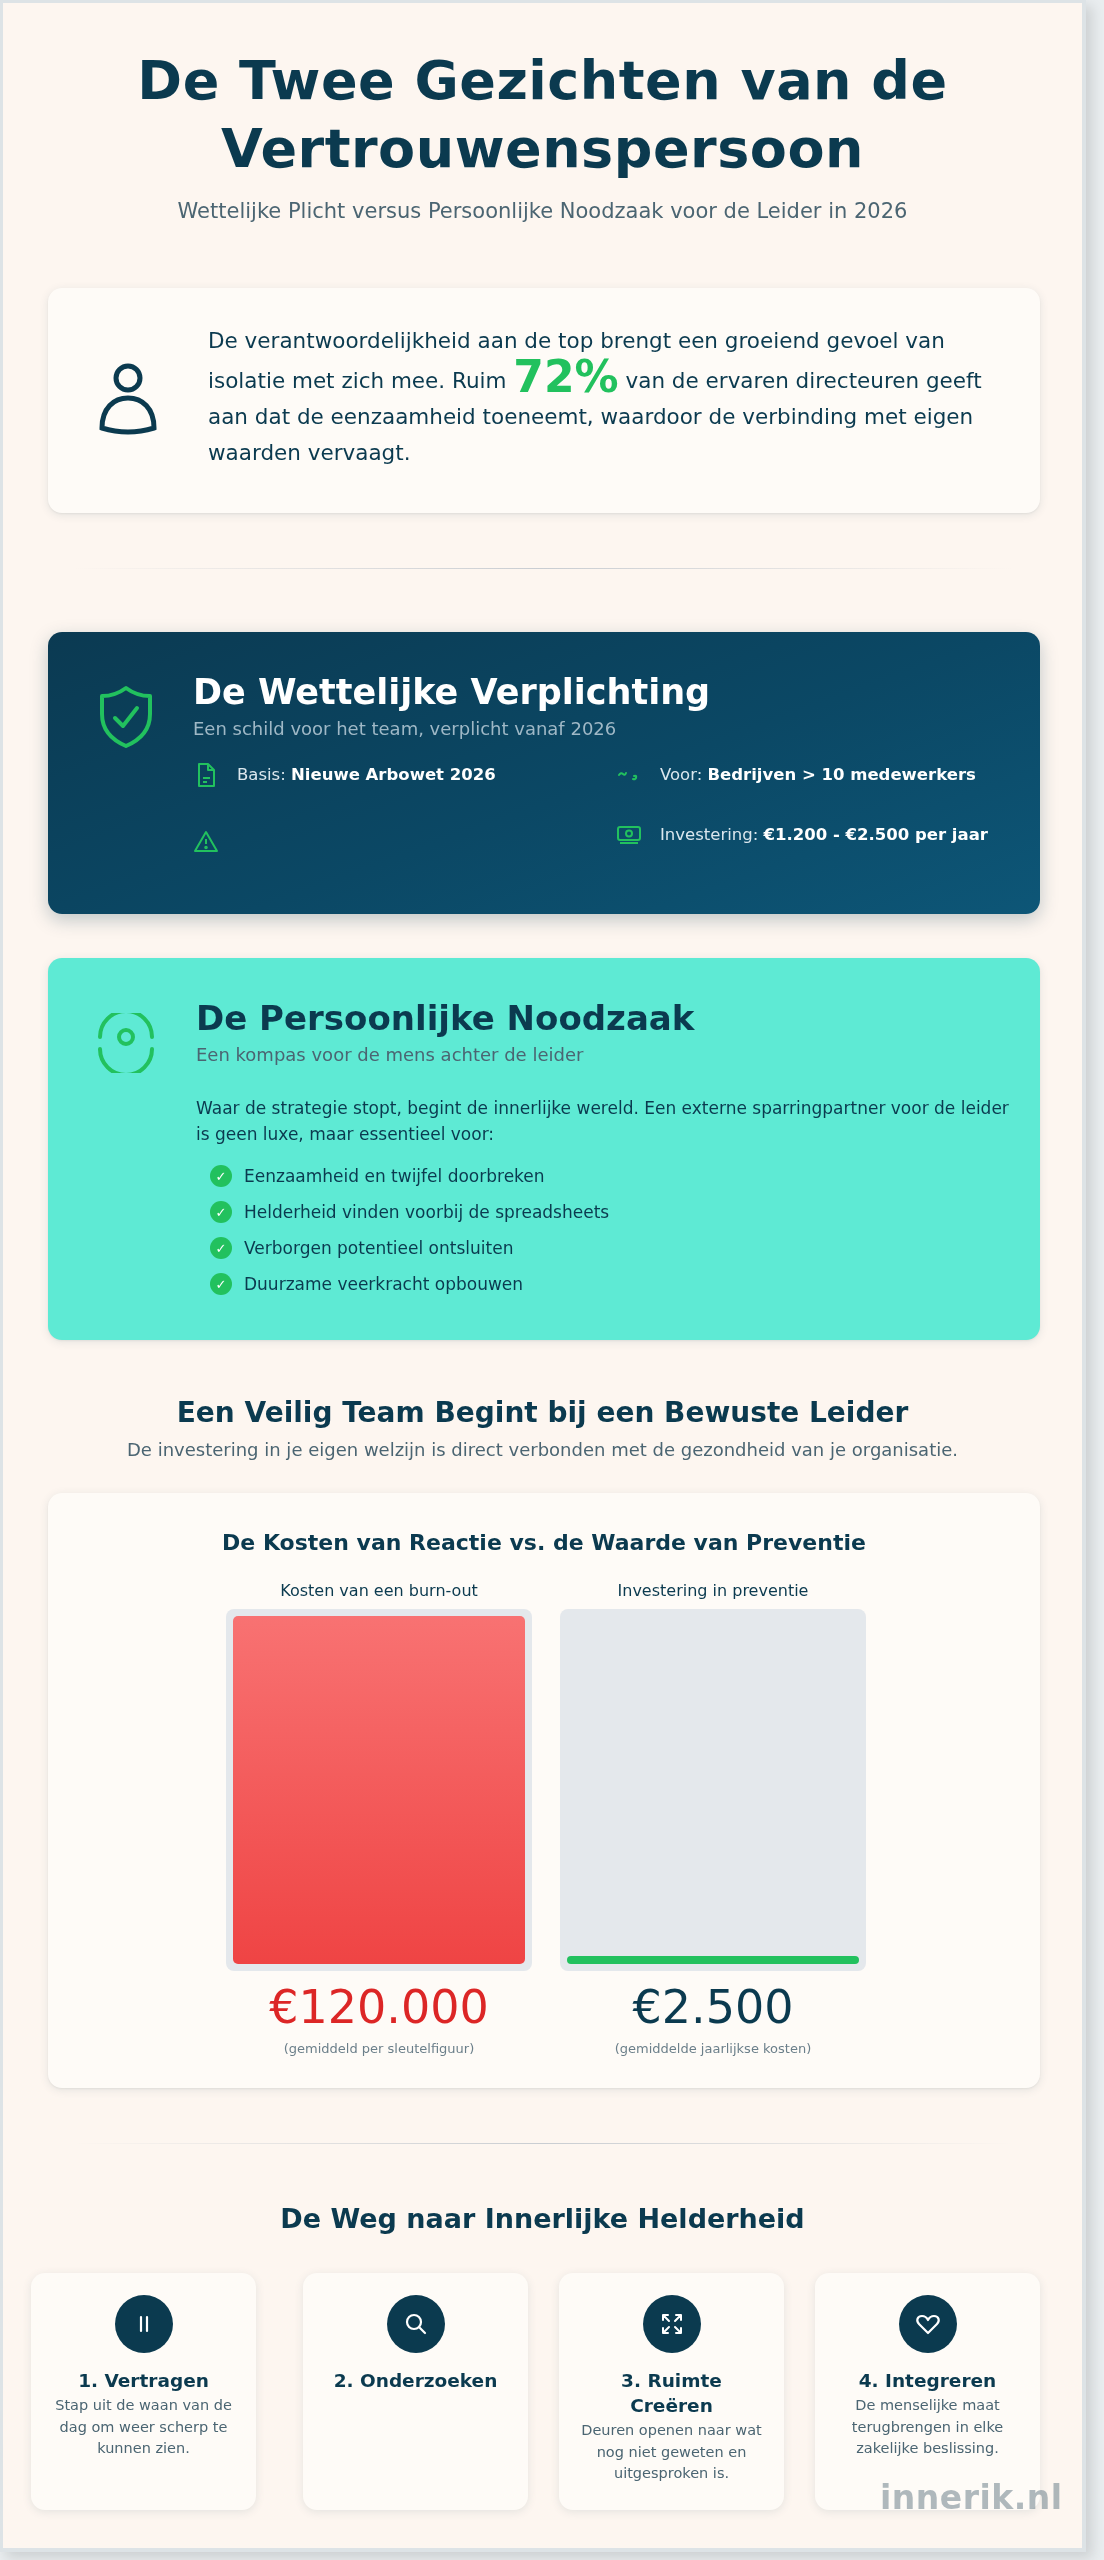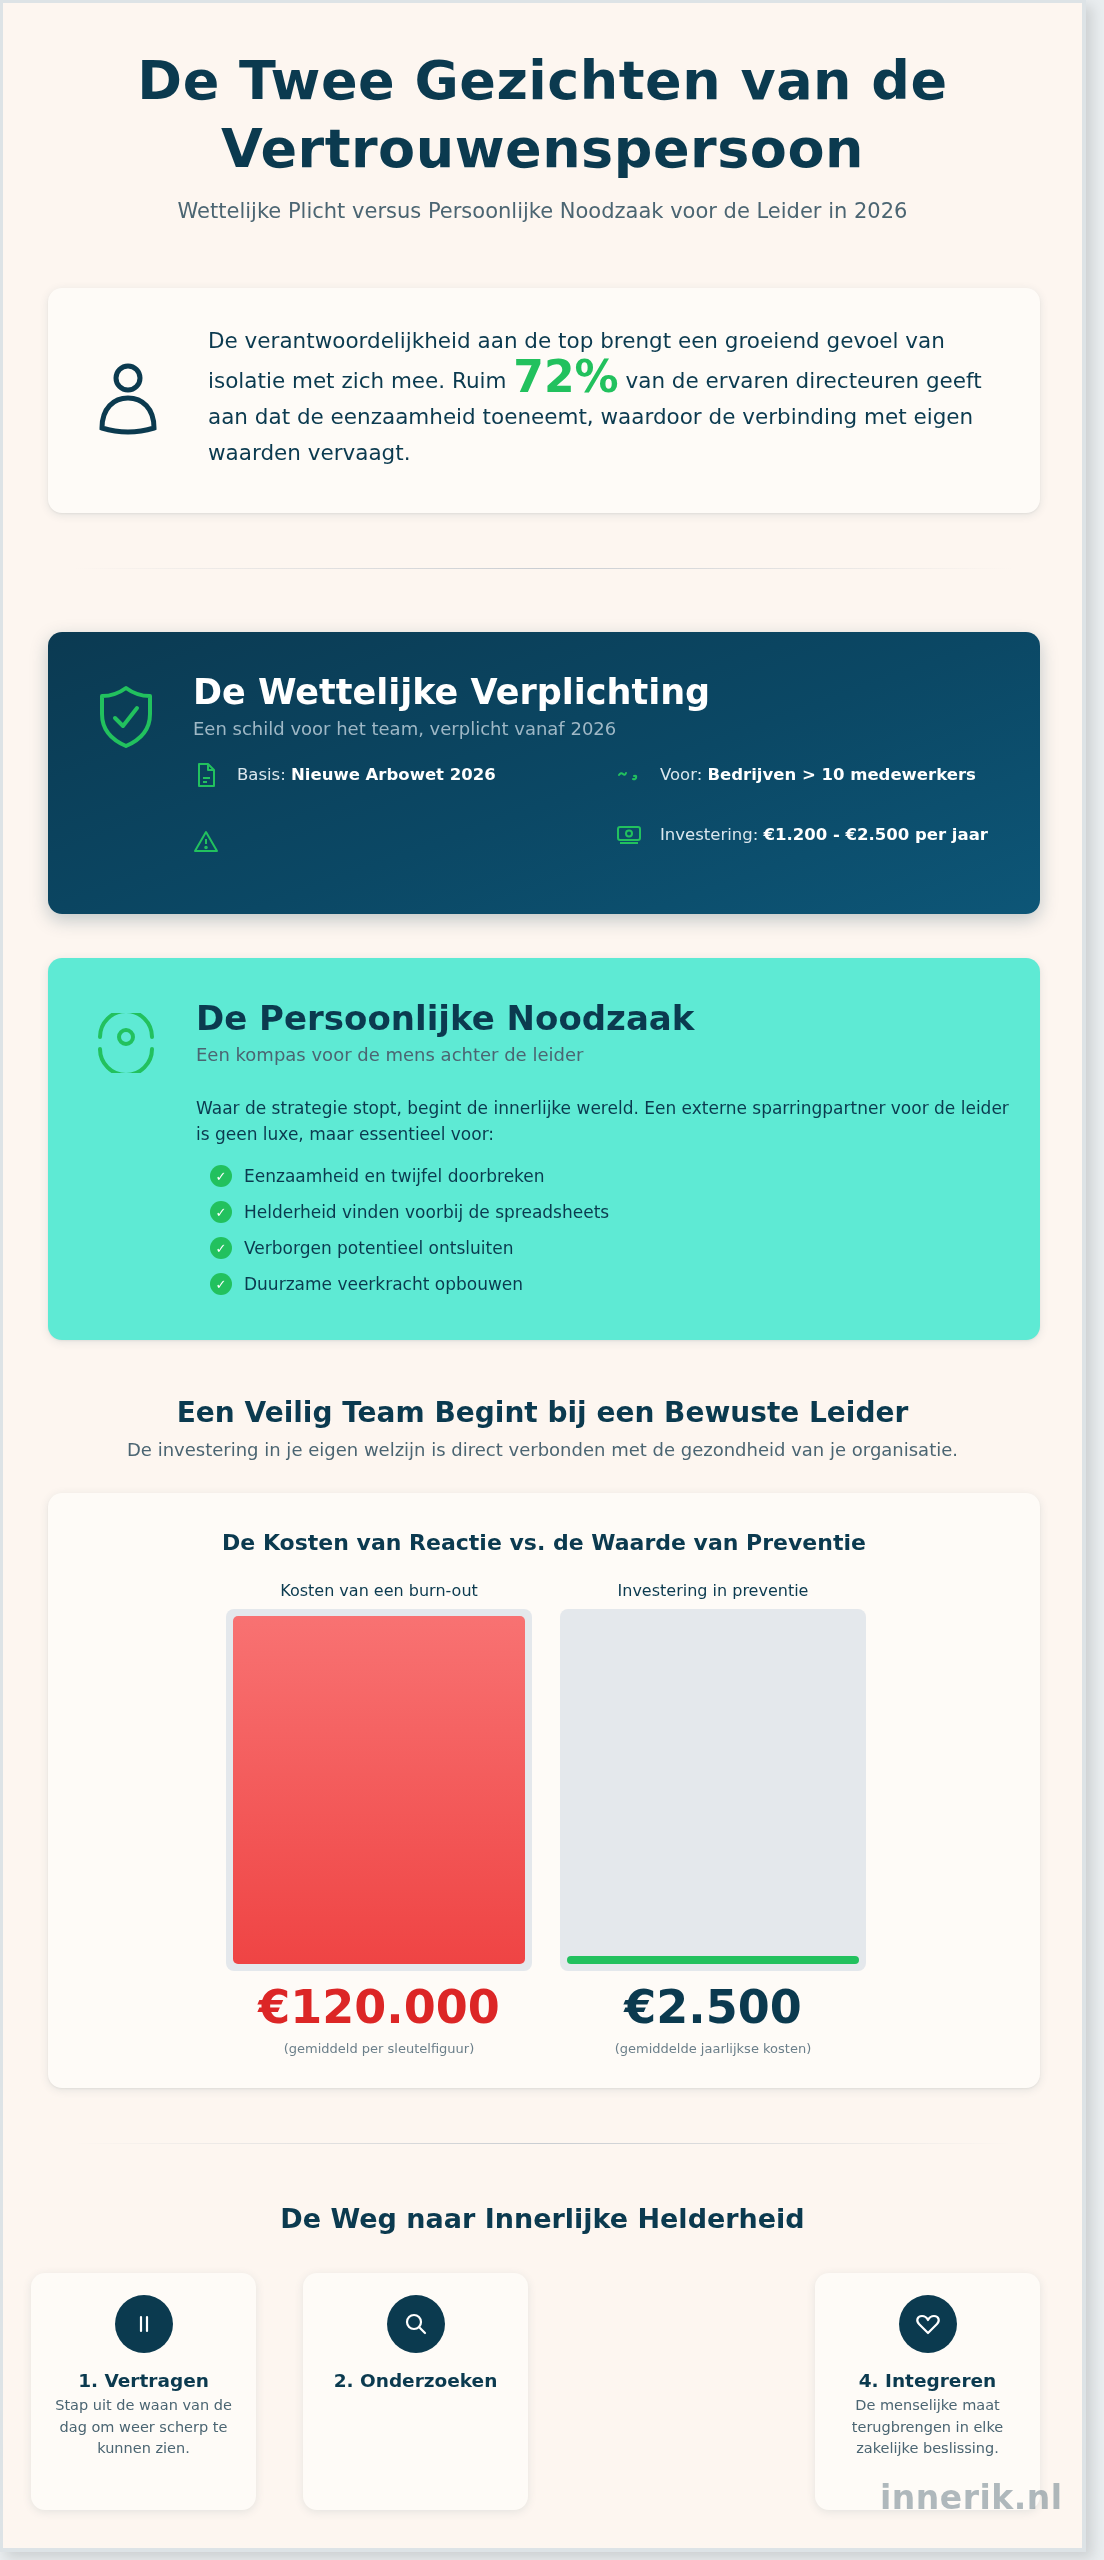--- a/index.html
+++ b/index.html
@@ -82,21 +82,21 @@
   .chart-card { top: 1490px; height: 595px; }
   .chart-title { position: absolute; left: 0; width: 992px; top: 37px; text-align: center; font-size: 22px; font-weight: bold; color: #0b3a4f; }
   .bar-col { position: absolute; top: 88px; width: 306px; }
   .bar-col.c1 { left: 178px; }
   .bar-col.c2 { left: 512px; }
   .bar-label { text-align: center; font-size: 16px; color: #0b3a4f; height: 24px; }
   .bar-track { margin-top: 4px; width: 306px; height: 362px; background: #e4e8ec; border-radius: 8px; position: relative; }
   .bar-fill { position: absolute; left: 7px; right: 7px; bottom: 7px; border-radius: 5px; }
   .bar-fill.red { background: linear-gradient(180deg, #f87272 0%, #ef4444 100%); }
   .bar-fill.green { background: #22c15e; border-radius: 4px; }
-  .bar-value { text-align: center; margin-top: 10px; font-size: 46px; font-weight: bold; line-height: 52px; }
+  .bar-value { text-align: center; margin-top: 10px; font-size: 46px; font-weight: normal; line-height: 52px; }
   .bar-note { text-align: center; font-size: 13px; color: #6b7f8a; margin-top: 8px; }
 
   
   .step-card { position: absolute; top: 2270px; width: 225px; height: 237px; background: #fefbf7; border-radius: 14px; box-shadow: 0 2px 10px rgba(11,58,79,0.10); text-align: center; }
   .step-card .circle { width: 58px; height: 58px; border-radius: 50%; background: #0b3a4f; margin: 22px auto 0; display: flex; align-items: center; justify-content: center; }
   .step-title { margin-top: 15px; font-size: 18.5px; font-weight: bold; color: #0b3a4f; line-height: 25px; padding: 0 20px; }
   .step-text { margin-top: 2px; font-size: 14.5px; color: #4b6572; line-height: 21.5px; padding: 0 20px; }
 
   .watermark { position: absolute; left: 877px; top: 2475px; font-size: 33px; font-weight: bold; color: rgba(110,130,140,0.55); letter-spacing: 0.5px; }
 </style>
@@ -230,20 +230,32 @@
   <div class="step-card" style="left:300px;">
     <div class="circle">
       <svg width="26" height="26" viewBox="0 0 26 26" fill="none" stroke="#ffffff" stroke-width="2.2" stroke-linecap="round">
           <circle cx="11" cy="11" r="7"></circle>
           <path d="M16 16 L22 22"></path>
         </svg>
     </div>
     <div class="step-title">2. Onderzoeken</div>
   </div>
 
+  <div class="step-card" style="left:556px;">
+    <div class="circle">
+      <svg width="26" height="26" viewBox="0 0 26 26" fill="none" stroke="#ffffff" stroke-width="2" stroke-linecap="round" stroke-linejoin="round">
+        <path d="M4 9 V4 H9 M4 4 L10 10"></path>
+          <path d="M17 4 H22 V9 M22 4 L16 10"></path>
+        <path d="M4 17 V22 H9 M4 22 L10 16"></path>
+          <path d="M17 22 H22 V17 M22 22 L16 16"></path>
+      </svg>
+    </div>
+    <div class="step-title">3. Ruimte Creëren</div>
+    <div class="step-text">Deuren openen naar wat nog niet geweten en uitgesproken is.</div>
+  </div>
 
   <div class="step-card" style="left:812px;">
     <div class="circle">
       <svg width="26" height="26" viewBox="0 0 26 26" fill="none" stroke="#ffffff" stroke-width="2.2" stroke-linejoin="round">
           <path d="M13 22 L4 13 C1 10 2 5 7 5 C10 5 12 7 13 9 C14 7 16 5 19 5 C24 5 25 10 22 13 Z"></path>
         </svg>
     </div>
     <div class="step-title">4. Integreren</div>
     <div class="step-text">De menselijke maat terugbrengen in elke zakelijke beslissing.</div>
   </div>

